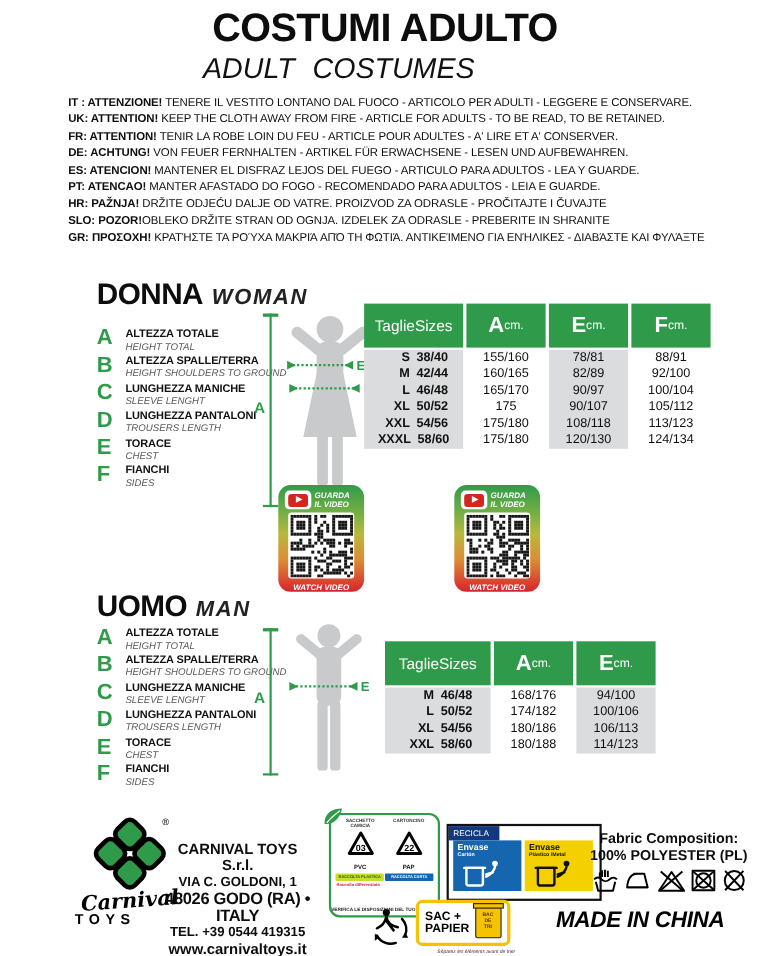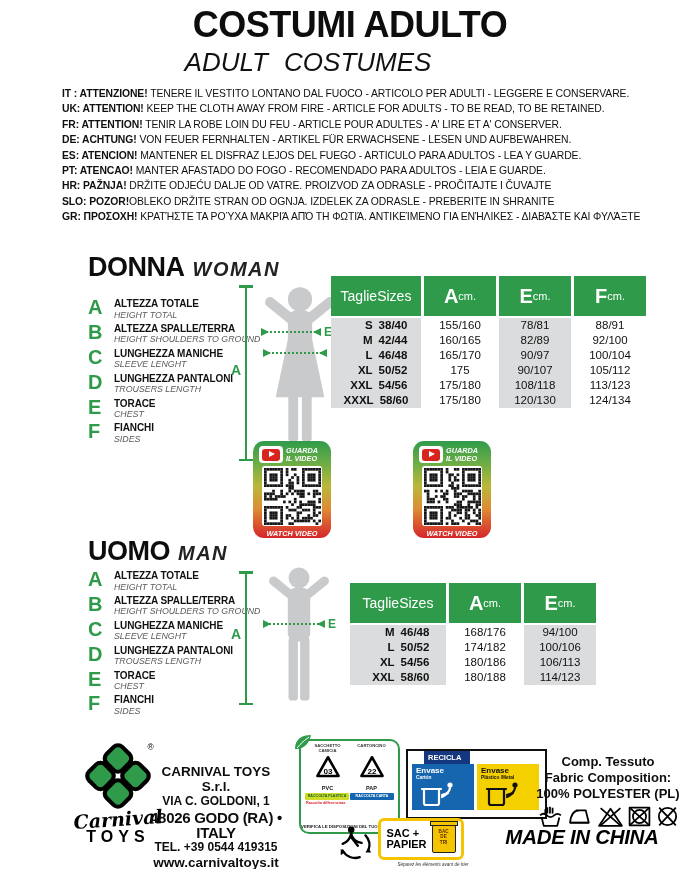--- a/index.html
+++ b/index.html
@@ -53,40 +53,40 @@
     background:linear-gradient(180deg,#2f9b4a 0%,#6fae45 24%,#b9b83b 46%,#dd8c35 70%,#d6242b 100%)}
   .qr-head{display:flex;align-items:center;gap:3px;padding:5px 1px 3px 6px}
   .qr-play{width:24px;height:17px;background:#fff;border-radius:4px;display:flex;align-items:center;justify-content:center;flex:none}
   .qr-play-inner{width:18px;height:12px;background:#d6251f;border-radius:3px;position:relative}
   .qr-play-inner::after{content:"";position:absolute;left:6.5px;top:2.5px;border-left:6px solid #fff;border-top:3.5px solid transparent;border-bottom:3.5px solid transparent}
   .qr-title{color:#fff;font-size:7.3px;line-height:7.6px;font-weight:700;font-style:italic}
   .qr-box{width:60px;height:60px;margin:0 auto;background:#fff;border-radius:3px;display:flex;align-items:center;justify-content:center}
   .qr-foot{text-align:center;color:#fff;font-size:7.3px;font-weight:700;font-style:italic;margin-top:3px}
   
   .logo-script{font-family:"DejaVu Serif","Liberation Serif",serif;font-style:italic;font-weight:700;font-size:19px;transform:rotate(-4deg);text-align:center;color:#000}
-  .logo-toys{font-weight:700;font-size:16px;letter-spacing:5px;text-align:center;color:#000}
+  .logo-toys{font-weight:700;font-size:13px;letter-spacing:5px;color:#000}
   .address{text-align:center;line-height:15.2px;color:#0d0d0d}
   .addr-name{font-size:13.5px;font-weight:700}
   .addr-line{font-size:12px;font-weight:700}
   .addr-line2{font-size:15px;font-weight:700;letter-spacing:-.3px}
   .addr-web{font-size:13.5px;font-weight:700}
   .recycle-box{position:absolute;width:97px;height:91px;border:2.5px solid #2f9b4a;border-radius:10px;background:#fff}
   .rb-cols{display:flex;justify-content:space-between;padding:3px 5px 0 5px}
   .rb-col{width:43px;text-align:center}
   .rb-label{font-size:4.2px;line-height:4.6px;font-weight:700;color:#333;height:10px}
   .rb-mat{font-size:5.5px;font-weight:700;margin-top:.5px}
   .rb-bars{display:flex;justify-content:space-between;padding:2px 4px 0 4px}
   .rb-bar{width:44px;height:7px;font-size:3.6px;line-height:7px;font-weight:700;text-align:center;border-radius:1px}
   .rb-bar.plastica{background:#cddc29;color:#17632a}
   .rb-bar.carta{background:#1566ae;color:#fff}
   .rb-note{font-size:3.8px;font-weight:700;color:#d6242b;padding-left:5px;margin-top:1px}
   .rb-verify{position:absolute;bottom:3px;left:0;width:100%;text-align:center;font-size:4.3px;font-weight:700;color:#222}
   .leaf{position:absolute;left:-9px;top:-8px}
   .recicla{position:absolute;width:137px;height:66px;border:2.5px solid #101010;background:#fff}
-  .recicla-title{position:absolute;top:0;left:16px;background:#14387f;color:#fff;font-size:7.5px;font-weight:700;padding:2px 9px 2px 4px}
+  .recicla-title{position:absolute;top:0;left:0;background:#14387f;color:#fff;font-size:7.5px;font-weight:400;padding:2px 9px 2px 4px}
   .recicla-panels{position:absolute;top:13px;left:4px;display:flex;gap:3px}
   .panel{width:62px;height:46px;padding:2px 0 0 4px;box-sizing:border-box}
   .panel.blue{background:#1566ae;color:#fff}
   .panel.yellow{background:#f5d000;color:#111}
   .panel-l1{font-size:8px;font-weight:700;line-height:9px}
   .panel-l2{font-size:4.8px;font-weight:700;line-height:5.5px}
   .sac-box{position:absolute;width:86px;height:42px;border:3px solid #f5c400;border-radius:6px;background:#fff;display:flex;align-items:center;justify-content:center;gap:5px;box-sizing:border-box}
   .sac-text{font-size:11px;line-height:11.5px;font-weight:700;color:#000}
   .bin{position:relative;width:22px;height:26px;background:#f5c400;border:1.8px solid #222;border-radius:2px;text-align:center}
   .bin::before{content:"";position:absolute;top:-5.5px;left:-3px;right:-3px;height:3px;background:#f5c400;border:1.8px solid #222}
@@ -960,21 +960,20 @@
     <div class="bin-txt">
       <span>BAC</span><br>
       <span>DE</span><br>
       <span>TRI</span>
     </div>
   </div>
 </div>
 <div class="sac-note" style="left:378px;top:862px;width:110px">Séparez les éléments avant de trier</div>
 
 <div class="fabric" style="left:522px;top:754px;width:172px">
-  <div class="fabric-line">Comp. Tessuto</div>
   <div class="fabric-line">Fabric Composition:</div>
   <div class="fabric-line">100% POLYESTER (PL)</div>
   <div class="care-row">
     <svg width="27" height="23" viewBox="0 0 26 22">
       <g stroke="#000" stroke-width="1.7" fill="none" stroke-linejoin="round">
         <path d="M3,10 C5,8 7.5,8 9.5,10 C11.5,12 14.5,12 16.5,10 C18.5,8 21,8 23,10"></path>
         <path d="M4.5,12 L6.5,20 L19.5,20 L21.5,12"></path>
         <path d="M10,2 L10,8 M12.5,1.5 L12.5,8 M15,2.5 L15,8 M8,4 L8,8"></path>
       </g>
     </svg>

